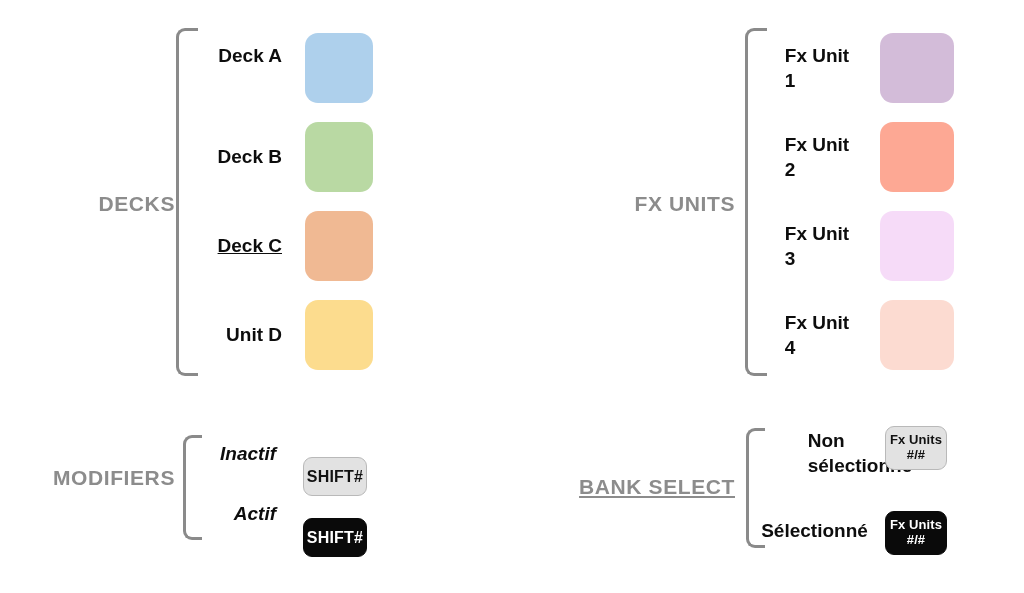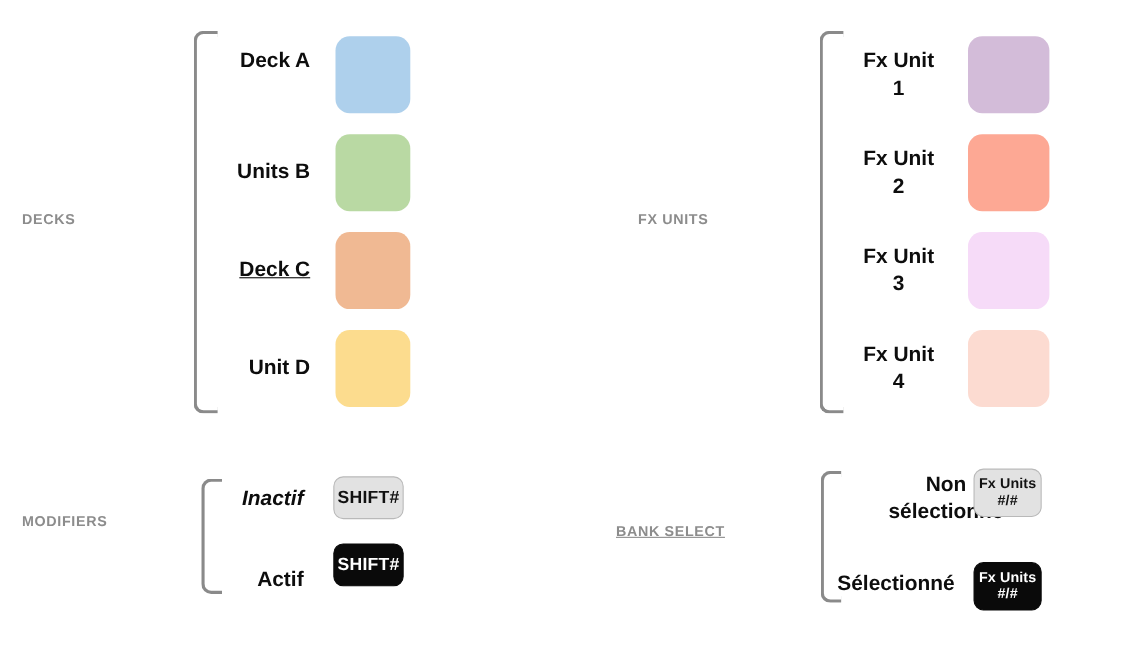--- a/index.html
+++ b/index.html
@@ -12,45 +12,45 @@
     height: 593px;
     position: relative;
     overflow: hidden;
     font-family: "Liberation Sans", sans-serif;
     -webkit-font-smoothing: antialiased;
   }
 
   
   .group-caption {
     position: absolute;
-    font-size: 13px;
+    font-size: 21px;
     font-weight: bold;
     letter-spacing: 0.6px;
     color: #8c8c8c;
     white-space: nowrap;
+    text-align: right;
   }
 
   
   .bracket {
     position: absolute;
     border: 3px solid #8a8a8a;
     border-right: none;
     border-radius: 9px 0 0 9px;
     box-sizing: border-box;
     background: transparent;
   }
 
   
   .row-label {
     position: absolute;
     font-size: 19px;
     font-weight: bold;
     color: #0d0d0d;
     line-height: 1.32;
-    text-align: center;
     white-space: pre-line;
     display: flex;
     align-items: center;
     justify-content: center;
   }
   .row-label.right-align {
     justify-content: flex-end;
     text-align: right;
   }
 
@@ -77,36 +77,36 @@
     color: #111111;
     border: 1px solid #b9b9b9;
     border-radius: 9px;
   }
   .badge.dark {
     background: #0a0a0a;
     color: #ffffff;
     border: 1px solid #0a0a0a;
     border-radius: 9px;
   }
-  .badge.shift { font-size: 16px; letter-spacing: 0.2px; }
+  .badge.shift { font-size: 16px; letter-spacing: 0.2px; margin-top: 24px; }
   .badge.fxunits { font-size: 13px; letter-spacing: 0.1px; }
 </style>
 </head>
 <body>
 
 <div>
 
   <div class="group-caption" style="left:20px; top:192px; width:155px;">DECKS</div>
 
   <div class="bracket" style="left:176px; top:28px; width:22px; height:348px;"></div>
 
   <div class="row-label right-align" style="left:196px; top:36px; width:86px; height:40px;">Deck A</div>
   <div class="swatch" style="left:305px; top:33px; width:68px; height:70px; background:#aed0ec;"></div>
 
-  <div class="row-label right-align" style="left:196px; top:137px; width:86px; height:40px;">Units B</div>
+  <div class="row-label right-align" style="left:196px; top:137px; width:86px; height:40px;">Deck B</div>
   <div class="swatch" style="left:305px; top:122px; width:68px; height:70px; background:#b9d9a3;"></div>
 
   <div class="row-label right-align" style="left:196px; top:226px; width:86px; height:40px;text-decoration:underline;">Deck C</div>
   <div class="swatch" style="left:305px; top:211px; width:68px; height:70px; background:#f0b993;"></div>
 
   <div class="row-label right-align" style="left:196px; top:315px; width:86px; height:40px;">Unit D</div>
   <div class="swatch" style="left:305px; top:300px; width:68px; height:70px; background:#fcdc8e;"></div>
 </div>
 
 <div>
@@ -134,21 +134,21 @@
 
 <div>
 
   <div class="group-caption" style="left:20px; top:466px; width:155px;">MODIFIERS</div>
 
   <div class="bracket" style="left:183px; top:435px; width:19px; height:105px;"></div>
 
   <div class="row-label right-align" style="left:196px; top:437px; width:80px; height:34px;font-style:italic;">Inactif</div>
   <div class="badge light shift" style="left:303px; top:433px; width:64px; height:39px;">SHIFT#</div>
 
-  <div class="row-label right-align" style="left:196px; top:511px; width:80px; height:34px;">Actif</div>
+  <div class="row-label right-align" style="left:196px; top:497px; width:80px; height:34px;font-style:italic;">Actif</div>
   <div class="badge dark shift" style="left:303px; top:494px; width:64px; height:39px;">SHIFT#</div>
 </div>
 
 <div>
 
   <div class="group-caption" style="left:560px; top:475px; width:175px;text-decoration:underline;">BANK SELECT</div>
 
   <div class="bracket" style="left:746px; top:428px; width:19px; height:120px;"></div>
 
   <div class="row-label" style="left:796px; top:424px; width:128px; height:58px;">Non

